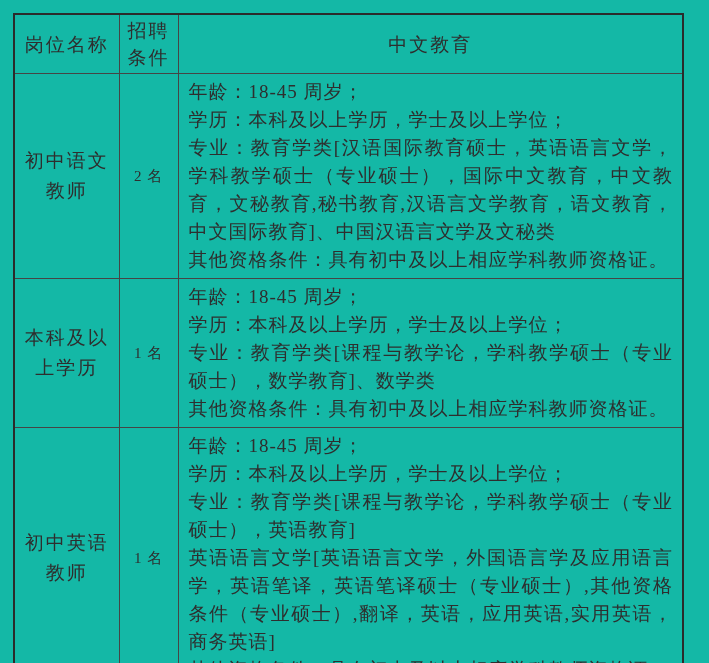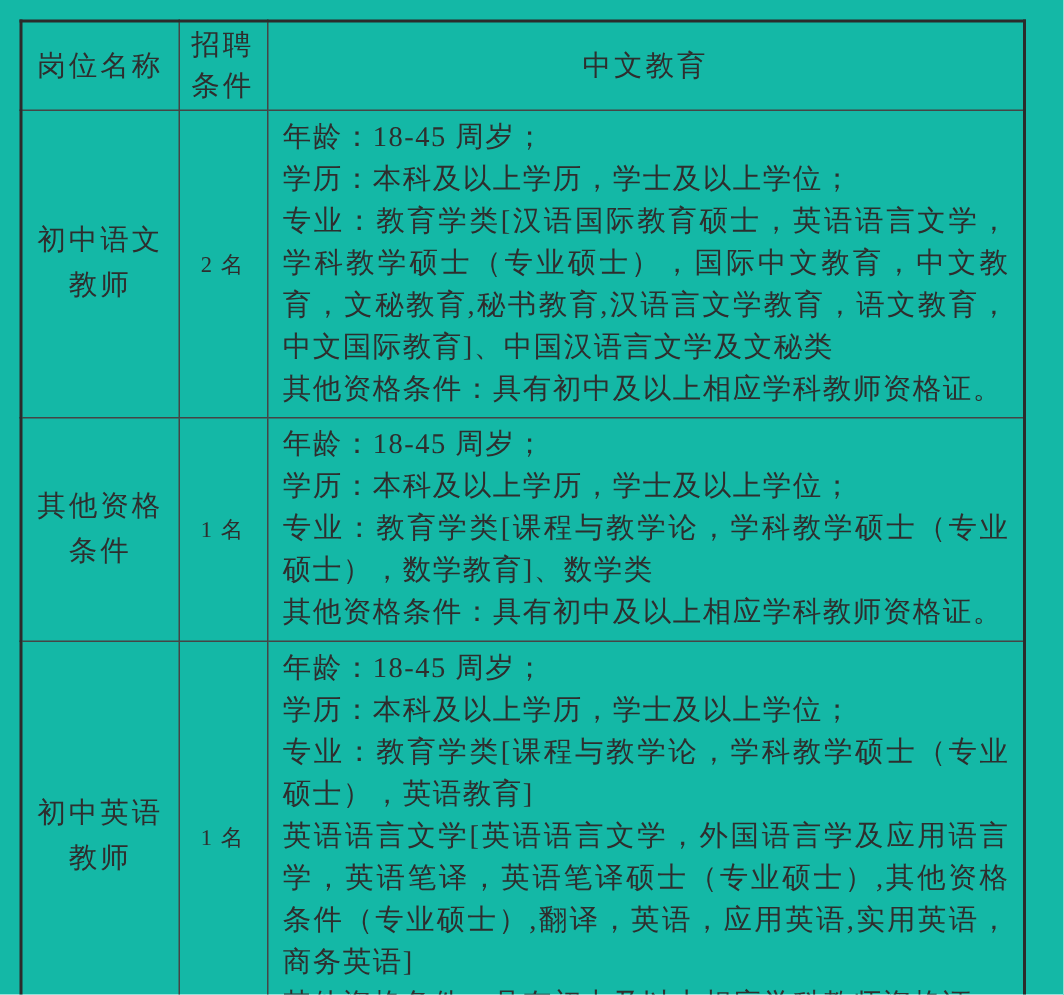--- a/index.html
+++ b/index.html
@@ -82,21 +82,21 @@
           <td class="position">初中语文教师</td>
           <td class="count">2 名</td>
           <td class="conditions">
             <div class="cond-line"><span>年龄：18-45 周岁；</span></div>
             <div class="cond-line"><span>学历：本科及以上学历，学士及以上学位；</span></div>
             <div class="cond-line"><span>专业：</span><b>教育学类</b><span>[汉语国际教育硕士，英语语言文学，学科教学硕士（专业硕士），国际中文教育，中文教育，文秘教育,秘书教育,汉语言文学教育，语文教育，中文国际教育]、</span><b>中国汉语言文学及文秘类</b></div>
             <div class="cond-line"><span>其他资格条件：具有初中及以上相应学科教师资格证。</span></div>
           </td>
         </tr>
         <tr>
-          <td class="position">其他资格条件</td>
+          <td class="position">本科及以上学历</td>
           <td class="count">1 名</td>
           <td class="conditions">
             <div class="cond-line"><span>年龄：18-45 周岁；</span></div>
             <div class="cond-line"><span>学历：本科及以上学历，学士及以上学位；</span></div>
             <div class="cond-line"><span>专业：</span><b>教育学类</b><span>[课程与教学论，学科教学硕士（专业硕士），数学教育]、</span><b>数学类</b></div>
             <div class="cond-line"><span>其他资格条件：具有初中及以上相应学科教师资格证。</span></div>
           </td>
         </tr>
         <tr>
           <td class="position">初中英语教师</td>

